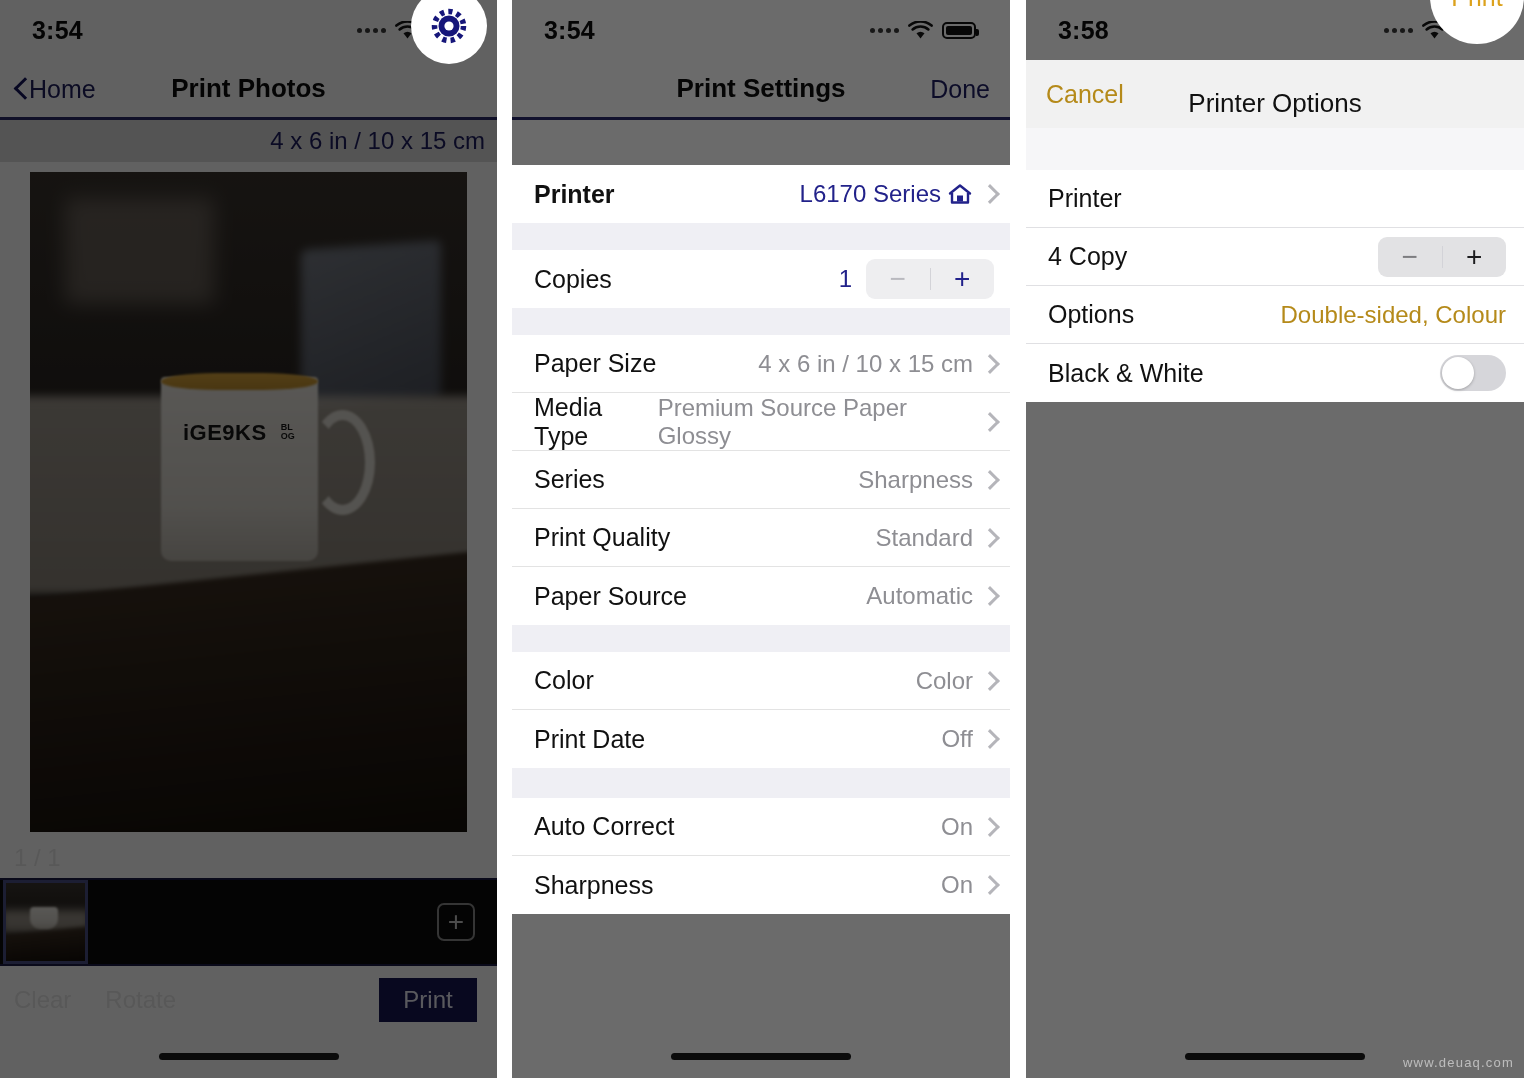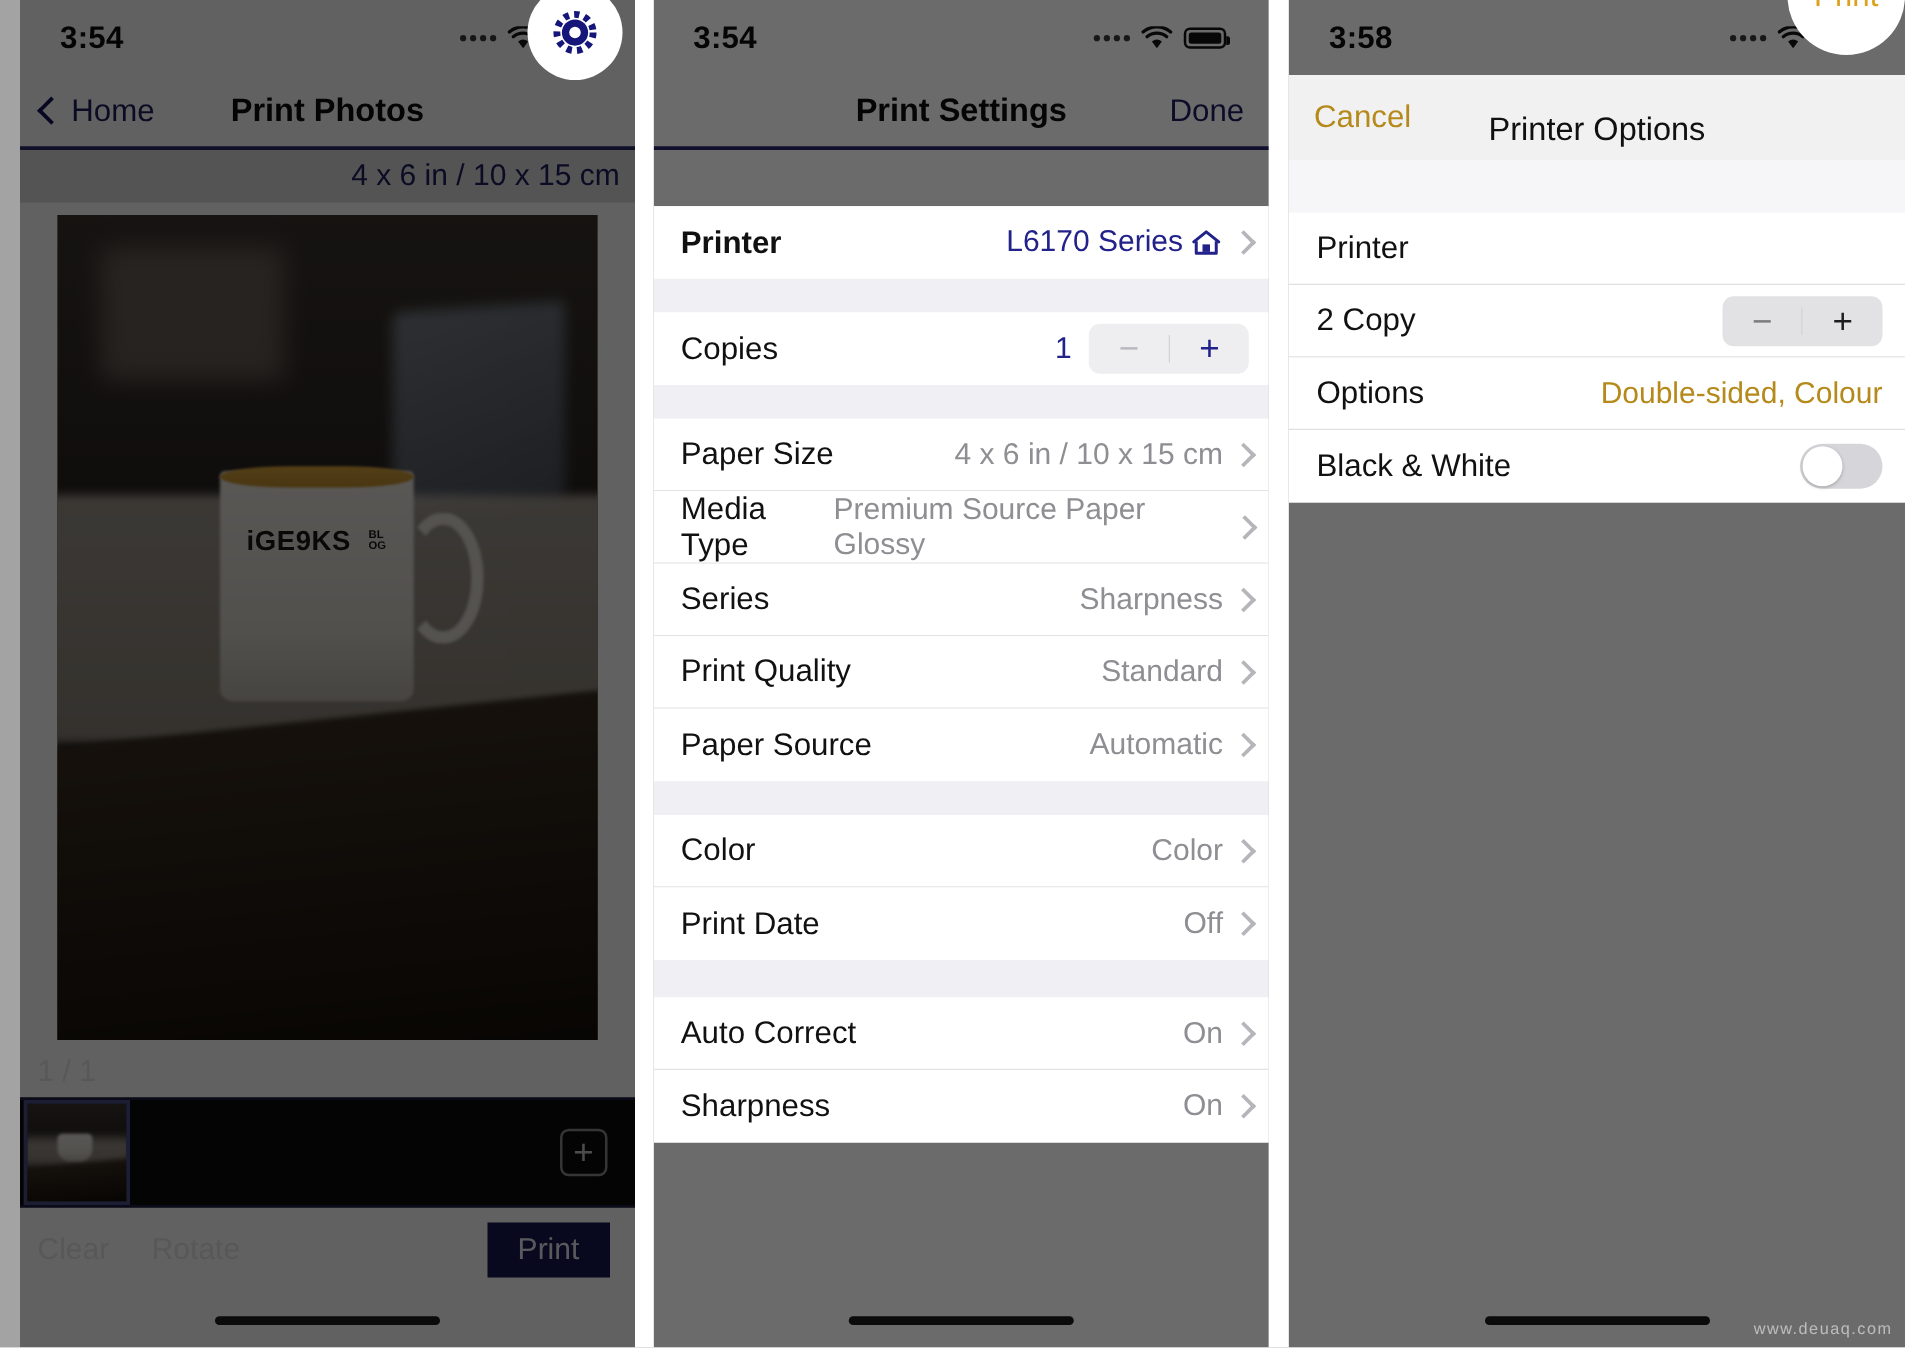--- a/index.html
+++ b/index.html
@@ -6,22 +6,21 @@
   html, body {
     width: 1524px; height: 1078px;
     background: #ffffff;
     font-family: "Liberation Sans", sans-serif;
     overflow: hidden;
   }
   .stage {
     position: relative;
     width: 1524px; height: 1078px;
     display: flex;
-    background: #a3a3a3;
-    padding-left: 16px;
+    background: #3b82f6;
   }
 
   
   .panel { position: relative; height: 1078px; overflow: hidden; background: #fff; }
   .panel-1 { width: 497px; }
   .gap { width: 15px; height: 1078px; background: #ffffff; }
   .panel-2 { width: 498px; }
   .gap2 { width: 16px; height: 1078px; background: #ffffff; }
   .panel-3 { width: 498px; }
 
@@ -69,21 +68,21 @@
 
   
   .p1-nav {
     position: relative; height: 60px;
     display: flex; align-items: center; justify-content: center;
     border-bottom: 3px solid #2a2a6b;
     z-index: 11;
   }
   .p1-back {
     position: absolute; left: 14px; top: 50%; transform: translateY(-50%);
-    display: flex; align-items: center; gap: 14px;
+    display: flex; align-items: center; gap: 2px;
     color: #1f1f5e; font-size: 25px;
   }
   .chev-left {
     width: 13px; height: 22px; position: relative; display:inline-block;
   }
   .chev-left::before {
     content:""; position:absolute; left:3px; top:3px;
     width: 13px; height: 13px;
     border-left: 3px solid #14145a; border-bottom: 3px solid #14145a;
     transform: rotate(45deg);
@@ -591,21 +590,21 @@
         <span class="p3-title">Printer Options</span>
       </div>
 
       <div class="p3-gap"></div>
 
       <div class="p3-row">
         <span class="lab">Printer</span>
       </div>
 
       <div class="p3-row">
-        <span class="lab">2 Copy</span>
+        <span class="lab">4 Copy</span>
         <span class="stepper" style="margin-left:auto;background:#e2e2e4;">
           <span class="sbtn minus" style="color:#7d7d80;">−</span>
           <span class="divr"></span>
           <span class="sbtn plus" style="color:#1d1d1f;">+</span>
         </span>
       </div>
 
       <div class="p3-row">
         <span class="lab">Options</span>
         <span class="val gold">Double-sided, Colour</span>

